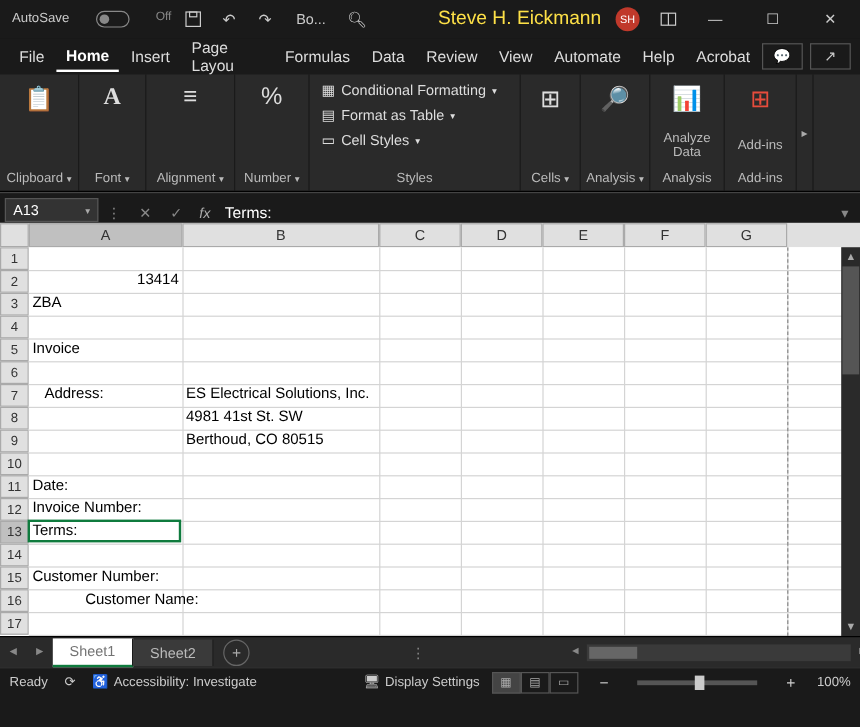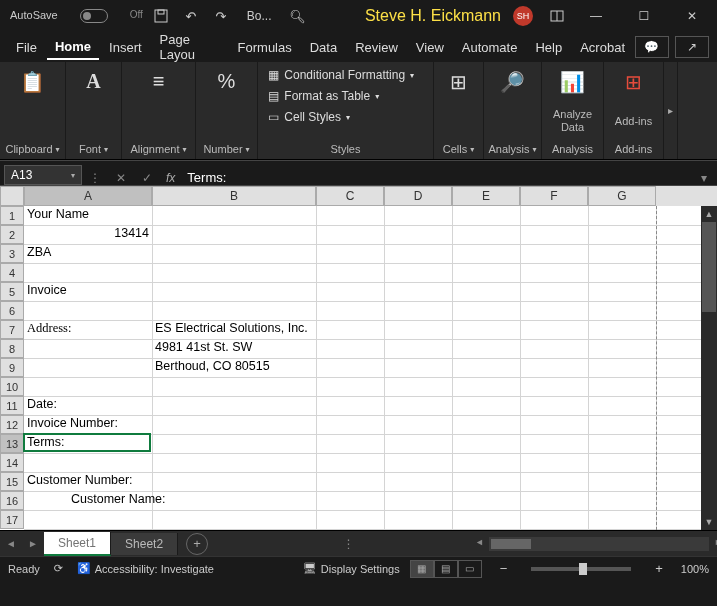--- a/index.html
+++ b/index.html
@@ -261,25 +261,24 @@
         <div class="gridline-h" style="top: 171px;"></div>
         <div class="gridline-h" style="top: 190px;"></div>
         <div class="gridline-h" style="top: 209px;"></div>
         <div class="gridline-h" style="top: 228px;"></div>
         <div class="gridline-h" style="top: 247px;"></div>
         <div class="gridline-h" style="top: 266px;"></div>
         <div class="gridline-h" style="top: 285px;"></div>
         <div class="gridline-h" style="top: 304px;"></div>
         <div class="gridline-h" style="top: 323px;"></div>
         <div class="print-edge" style="left: 632px;"></div>
-        <div class="cell" style="left: 0px; top: 0px; width: 128px;">Your Name</div>
         <div class="cell" style="left: 0px; top: 19px; width: 128px; text-align: right; padding-left: 20px;">13414</div>
         <div class="cell" style="left: 0px; top: 76px; width: 128px;">Invoice</div>
         <div class="cell" style="left: 0px; top: 38px; width: 128px;">ZBA</div>
-        <div class="cell" style="left: 0px; top: 114px; width: 128px; font-family: Liberation Serif, serif;">Address:</div>
+        <div class="cell" style="left: 10px; top: 114px; width: 128px;">Address:</div>
         <div class="cell" style="left: 128px; top: 114px; width: 164px;">ES Electrical Solutions, Inc.</div>
         <div class="cell" style="left: 128px; top: 133px; width: 164px;">4981 41st St. SW</div>
         <div class="cell" style="left: 128px; top: 152px; width: 164px;">Berthoud, CO 80515</div>
         <div class="cell" style="left: 0px; top: 190px; width: 128px;">Date:</div>
         <div class="cell" style="left: 0px; top: 209px; width: 128px;">Invoice Number:</div>
         <div class="cell" style="left: 0px; top: 228px; width: 128px;">Terms:</div>
         <div class="cell" style="left: 0px; top: 266px; width: 128px;">Customer Number:</div>
         <div class="cell" style="left: 0px; top: 285px; width: 128px; margin-left: 44px;">Customer Name:</div>
         <div class="sel-cell" style="left: -1px; top: 227px; width: 128px; height: 19px;"></div>
       </div>

